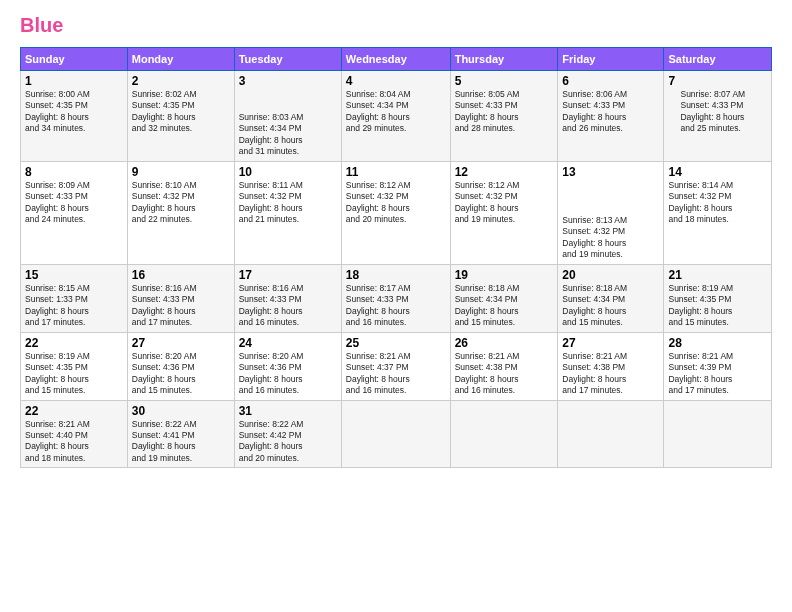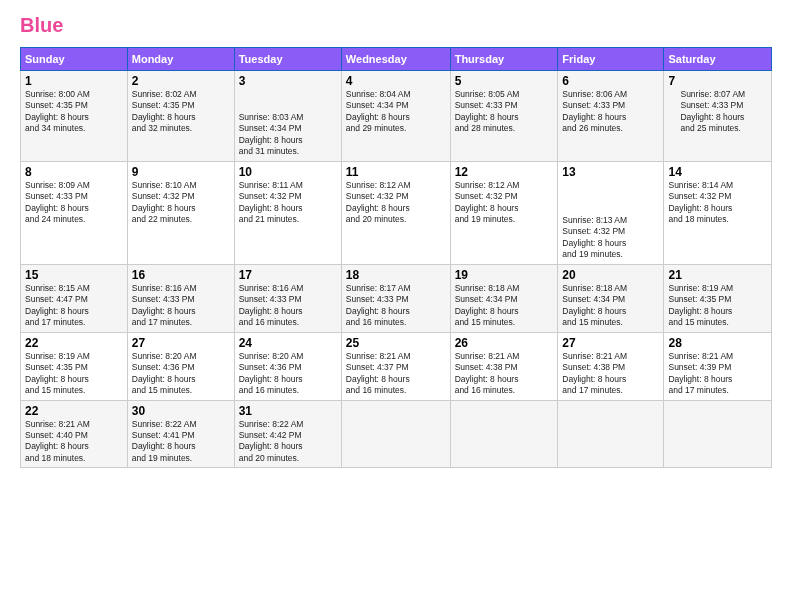--- a/index.html
+++ b/index.html
@@ -210,21 +210,21 @@
             <div class="day-info" style="white-space: pre-line;">Sunrise: 8:14 AM
 Sunset: 4:32 PM
 Daylight: 8 hours
 and 18 minutes.</div>
           </td>
         </tr>
         <tr>
           <td>
             <span class="day-num">15</span>
             <div class="day-info" style="white-space: pre-line;">Sunrise: 8:15 AM
-Sunset: 4:47 PM
+Sunset: 1:33 PM
 Daylight: 8 hours
 and 17 minutes.</div>
           </td>
           <td>
             <span class="day-num">16</span>
             <div class="day-info" style="white-space: pre-line;">Sunrise: 8:16 AM
 Sunset: 4:33 PM
 Daylight: 8 hours
 and 17 minutes.</div>
           </td>

